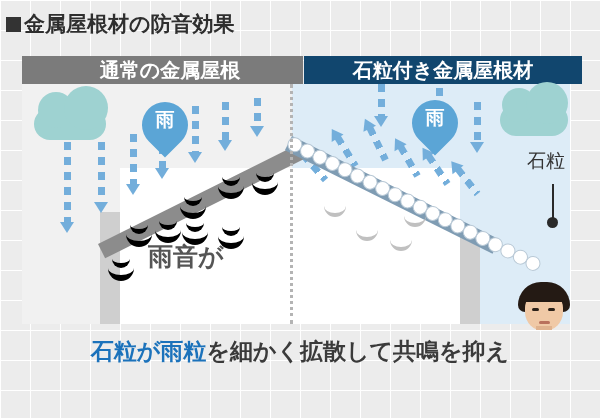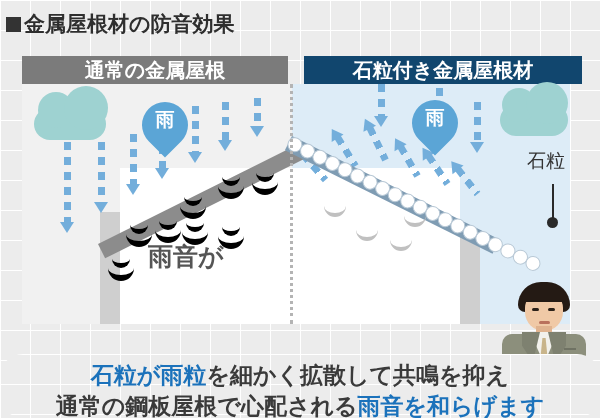--- a/index.html
+++ b/index.html
@@ -26,21 +26,21 @@
     display:inline-block;width:15px;height:15px;background:#333333;
     margin-right:3px;vertical-align:-1px;
   }
 
   
   .hdr{
     position:absolute;top:56px;height:28px;
     display:flex;align-items:center;justify-content:center;
     color:#ffffff;font-weight:bold;font-size:20px;white-space:nowrap;
   }
-  .hdr-left{left:22px;width:266px;background:#7b7b7b;}
+  .hdr-left{left:22px;width:266px;background:#7b7b7b;padding-left:15px;}
   .hdr-right{left:304px;width:278px;background:#11466e;}
 
   
   .scene{position:absolute;left:22px;top:84px;width:548px;height:240px;}
 
   .sky-left{position:absolute;left:0;top:0;width:270px;height:240px;background:#f1f1f1;}
   .sky-right{position:absolute;left:270px;top:0;width:278px;height:240px;background:#ddecf7;}
 
   
   .wall{position:absolute;background:#ffffff;}
@@ -161,26 +161,25 @@
   .p-tie{position:absolute;left:42px;top:56px;width:8px;height:24px;background:#c8b48a;
          clip-path:polygon(30% 0,70% 0,100% 100%,0 100%);}
   .p-lapelL{position:absolute;left:24px;top:50px;width:18px;height:30px;background:#7e8170;
             clip-path:polygon(0 0,100% 0,60% 100%,0 46%);}
   .p-lapelR{position:absolute;left:50px;top:50px;width:18px;height:30px;background:#7e8170;
             clip-path:polygon(0 0,100% 0,100% 46%,40% 100%);}
   .p-pk{position:absolute;left:66px;top:66px;width:12px;height:2px;background:#6f7263;}
 
   
   .footbar{
-    position:absolute;left:0;bottom:0;width:600px;height:64px;
+    position:absolute;left:0;bottom:0;width:600px;height:88px;
     background:
       repeating-linear-gradient(to right, #ffffff 0 1px, transparent 1px 30px),
       repeating-linear-gradient(to bottom, #ffffff 0 1px, transparent 1px 30px),
       #ececec;
-    border-radius: 23px;
   }
   .foot{
     position:absolute;left:0;top:6px;width:600px;text-align:center;
     font-size:23px;font-weight:bold;line-height:1.35;color:#3a3a3a;white-space:nowrap;
   }
   .foot .b{color:#1b72bb;}
   .foot .row{display:block;}
   .foot .row1{font-size:23px;}
   .foot .row2{font-size:23px;}
 </style>
@@ -348,19 +347,16 @@
     <div class="p-lapelR"></div>
     <div class="p-tie"></div>
     <div class="p-pk"></div>
   </div>
 
   <div class="footbar">
     <div class="foot">
       <span class="row row1">
         <span class="b">石粒が雨粒</span><span>を細かく拡散して共鳴を抑え</span>
       </span>
-      <span class="row row2">
-        <span>通常の鋼板屋根で心配される</span><span class="b">雨音を和らげます</span>
-      </span>
     </div>
   </div>
 
 </div>
 
 </body></html>

